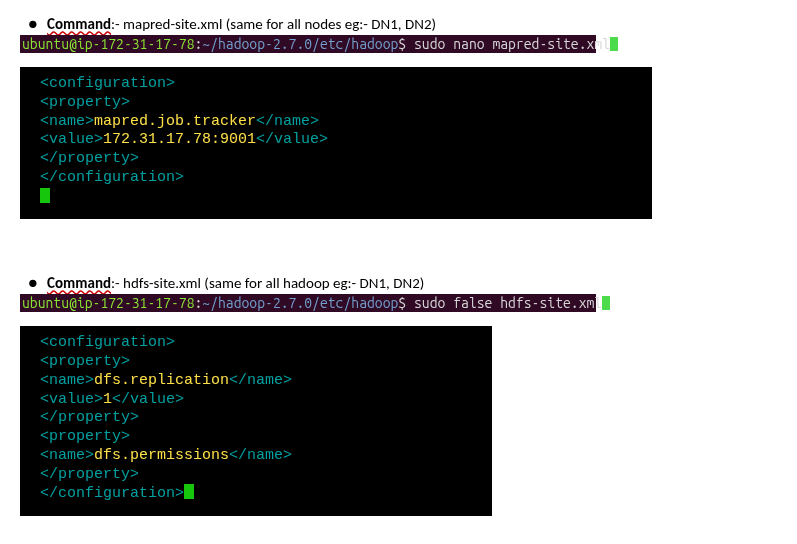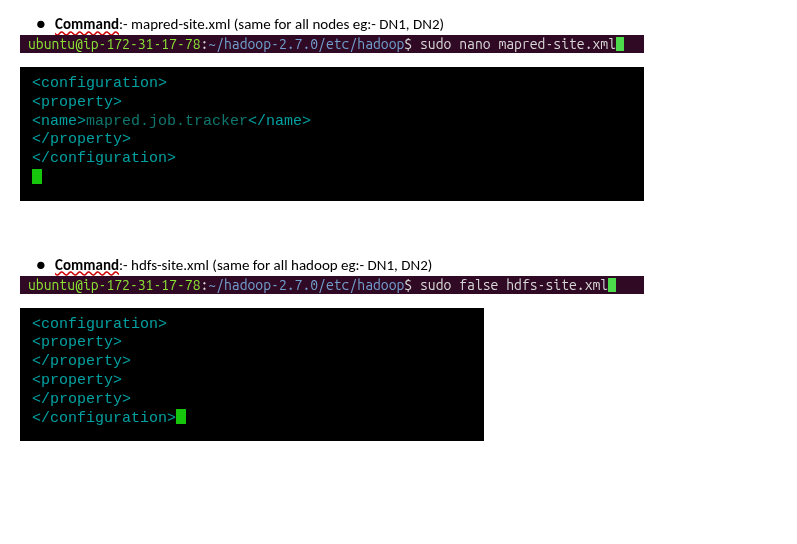--- a/index.html
+++ b/index.html
@@ -6,71 +6,71 @@
       font-family: Calibri, Arial, sans-serif;
       font-size: 15px;
       color: #000;
       background: #fff;
       margin: 0;
       padding: 10px 20px;
       width: 797px;
       box-sizing: border-box;
     }
     .command-line {
-      margin: 4px 0 2px 16px;
+      margin: 4px 0 2px 8px;
       font-size: 15px;
     }
     .bullet {
       font-size: 16px;
       margin-right: 6px;
     }
     .cmd-label {
       font-weight: bold;
       text-decoration: underline;
       text-decoration-style: wavy;
       text-decoration-color: #c00;
     }
     .cmd-rest {
       font-weight: normal;
     }
     .prompt-bar {
       background: #300a24;
       color: #d7d7d7;
       font-family: "Ubuntu Mono", "Consolas", monospace;
       font-size: 14px;
-      padding: 1px 8px;
+      padding: 1px 2px;
       white-space: nowrap;
       display: inline-block;
-      width: 624px;
+      width: 576px;
       box-sizing: border-box;
     }
     .prompt-user { color: #8ae234; }
     .prompt-path { color: #729fcf; }
     .prompt-dollar { color: #d7d7d7; }
     .prompt-cmd { color: #d7d7d7; }
     .cursor1 {
       display: inline-block;
       width: 8px;
       height: 14px;
       background: #4bdb4b;
       vertical-align: -2px;
     }
     .term-box {
       background: #000;
       color: #ccc;
       font-family: "Courier New", monospace;
       font-size: 15px;
-      padding: 8px 4px 12px 12px;
+      padding: 8px 4px 12px 20px;
       line-height: 1.25;
       margin-top: 14px;
       display: inline-block;
     }
     .term-box .ln { white-space: pre; }
     .tag { color: #00a0a0; }
-    .txt { color: #0f766e; }
+    .txt { color: #fde047; }
     .cursor2 {
       display: inline-block;
       width: 10px;
       height: 15px;
       background: #16c60c;
       vertical-align: -2px;
     }
     .section-gap { height: 50px; }
     .t1 { width: 608px; }
     .t2 { width: 448px; }
@@ -87,40 +87,44 @@
 </div>
 
 <div class="prompt-bar">
   <span class="prompt-user">ubuntu@ip-172-31-17-78</span><span class="prompt-dollar">:</span><span class="prompt-path">~/hadoop-2.7.0/etc/hadoop</span><span class="prompt-dollar">$ </span><span class="prompt-cmd">sudo nano mapred-site.xml</span><span class="cursor1"></span>
 </div>
 
 <div class="term-box t1">
   <div class="ln"><span class="tag">&lt;configuration&gt;</span></div>
   <div class="ln"><span class="tag">&lt;property&gt;</span></div>
   <div class="ln"><span class="tag">&lt;name&gt;</span><span class="txt">mapred.job.tracker</span><span class="tag">&lt;/name&gt;</span></div>
+  <div class="ln"><span class="tag">&lt;value&gt;</span><span class="txt">172.31.17.78:9001</span><span class="tag">&lt;/value&gt;</span></div>
   <div class="ln"><span class="tag">&lt;/property&gt;</span></div>
   <div class="ln"><span class="tag">&lt;/configuration&gt;</span></div>
   <div class="ln"><span class="cursor2"></span></div>
 </div>
 
 <div class="section-gap"></div>
 
 
 <div class="command-line">
   <span class="bullet">●</span>
   <span class="cmd-label">Command</span><span class="cmd-rest">:- hdfs-site.xml (same for all hadoop eg:- DN1, DN2)</span>
 </div>
 
 <div class="prompt-bar">
   <span class="prompt-user">ubuntu@ip-172-31-17-78</span><span class="prompt-dollar">:</span><span class="prompt-path">~/hadoop-2.7.0/etc/hadoop</span><span class="prompt-dollar">$ </span><span class="prompt-cmd">sudo false hdfs-site.xml</span><span class="cursor1"></span>
 </div>
 
 <div class="term-box t2">
   <div class="ln"><span class="tag">&lt;configuration&gt;</span></div>
   <div class="ln"><span class="tag">&lt;property&gt;</span></div>
+  <div class="ln"><span class="tag">&lt;name&gt;</span><span class="txt">dfs.replication</span><span class="tag">&lt;/name&gt;</span></div>
+  <div class="ln"><span class="tag">&lt;value&gt;</span><span class="txt">1</span><span class="tag">&lt;/value&gt;</span></div>
   <div class="ln"><span class="tag">&lt;/property&gt;</span></div>
   <div class="ln"><span class="tag">&lt;property&gt;</span></div>
+  <div class="ln"><span class="tag">&lt;name&gt;</span><span class="txt">dfs.permissions</span><span class="tag">&lt;/name&gt;</span></div>
   <div class="ln"><span class="tag">&lt;/property&gt;</span></div>
   <div class="ln"><span class="tag">&lt;/configuration&gt;</span><span class="cursor2"></span></div>
 </div>
 
 
 
 
 </body></html>

